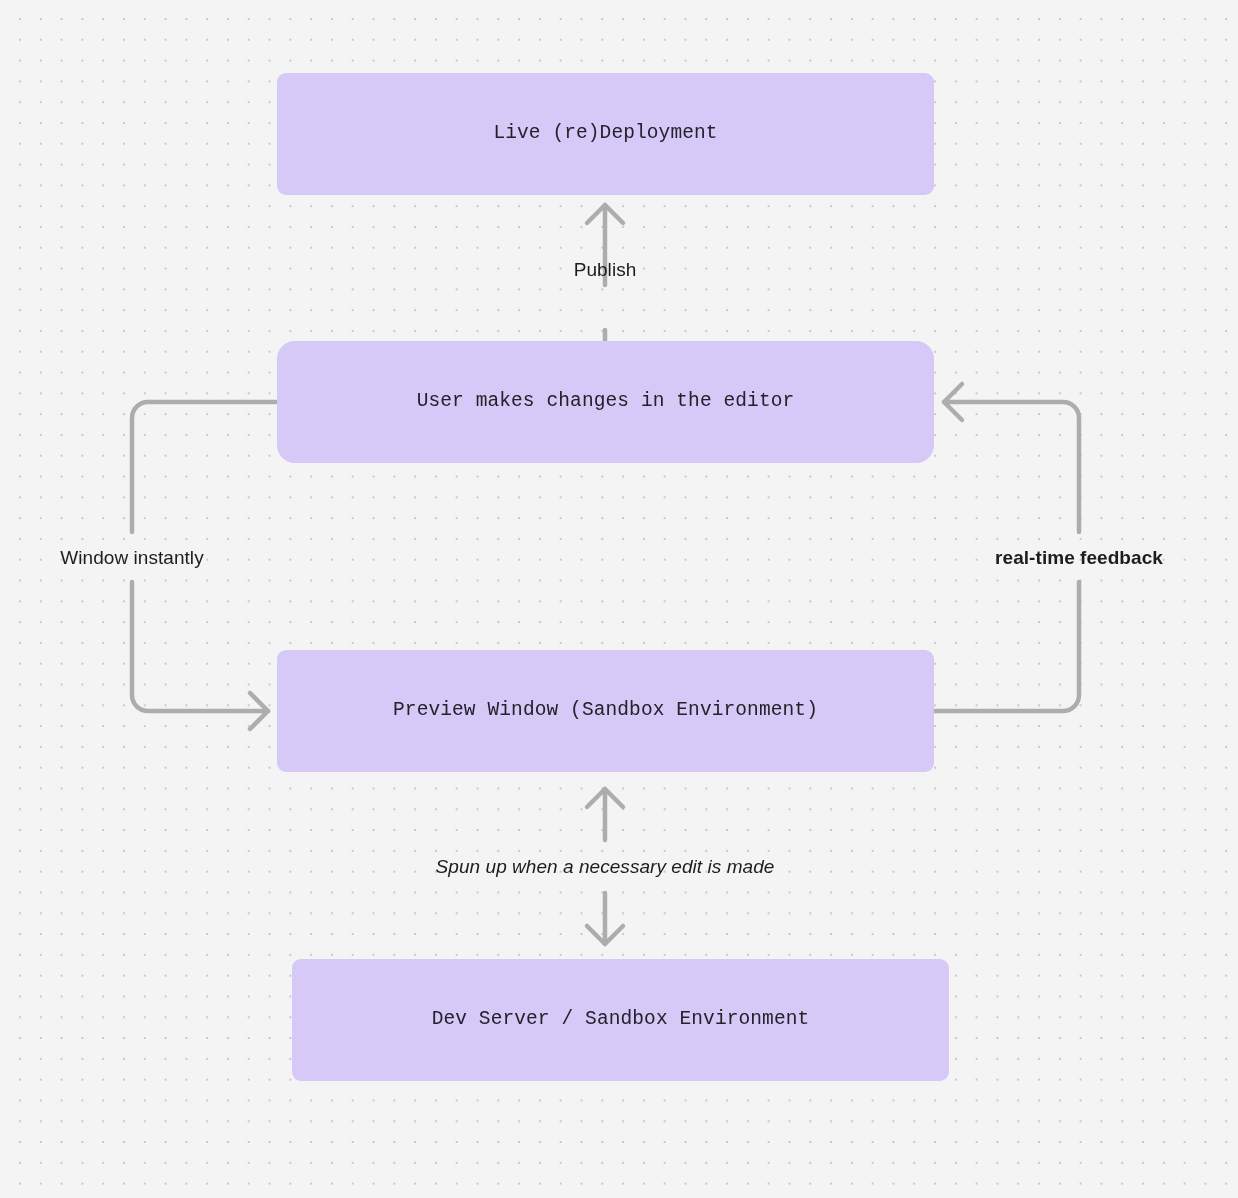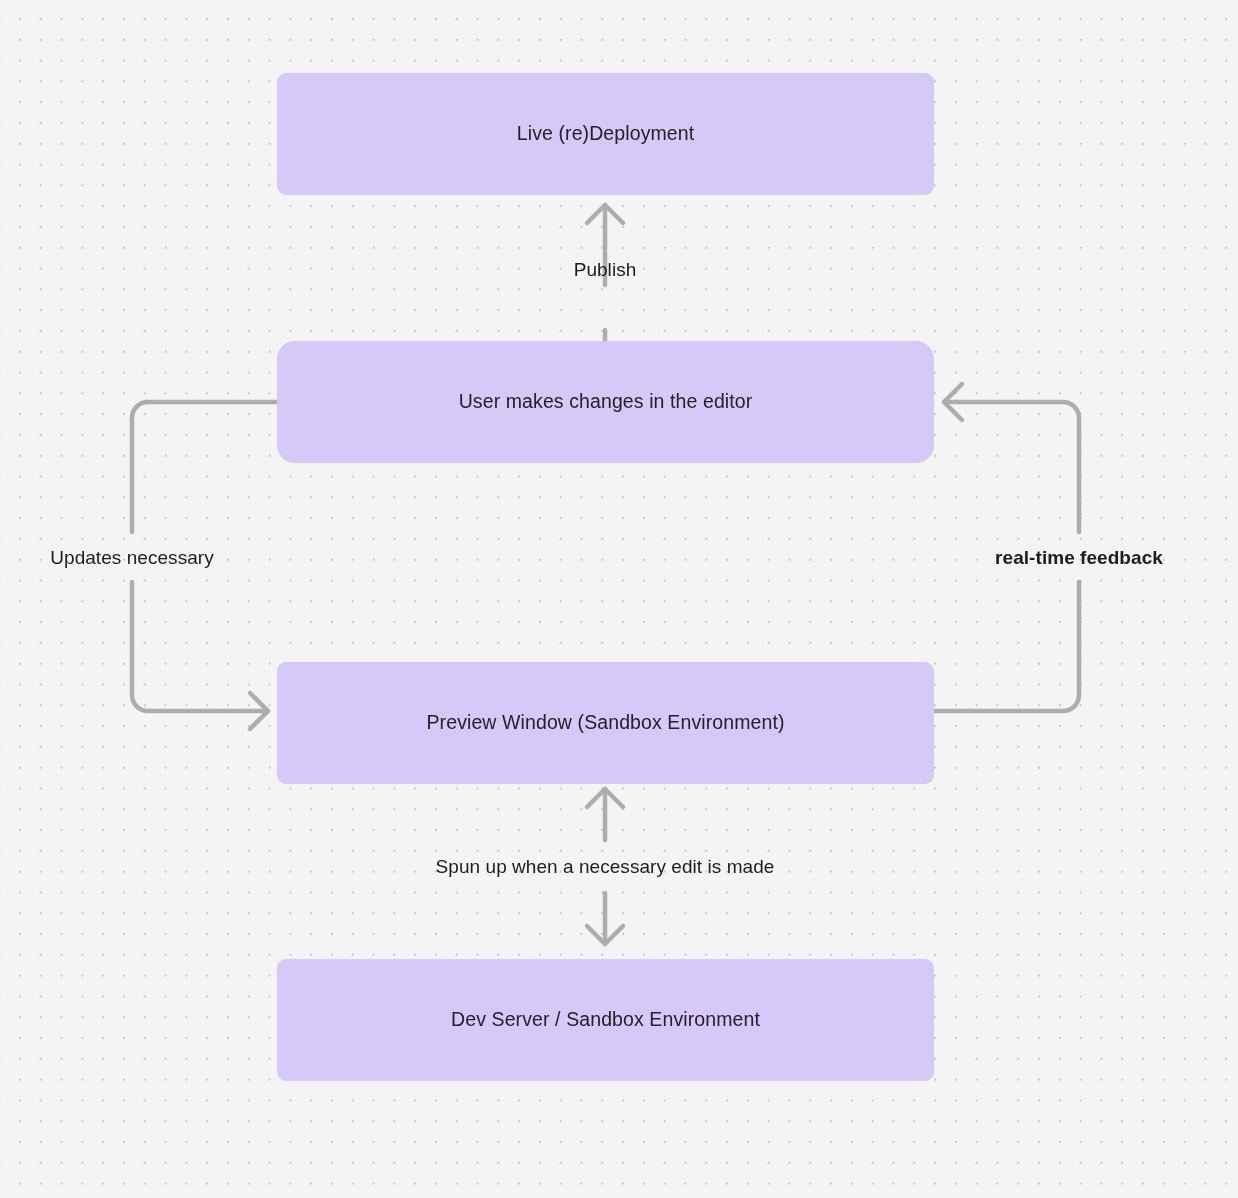--- a/index.html
+++ b/index.html
@@ -32,21 +32,21 @@
     position: absolute;
     box-sizing: border-box;
     background: #d6c8f7;
     border-radius: 9px;
     display: flex;
     align-items: center;
     justify-content: center;
     text-align: center;
     color: #22222b;
     font-size: 19.5px;
-    font-family: Liberation Sans, sans-serif;
+    font-family: Liberation Mono, monospace;
     letter-spacing: 0.1px;
     line-height: 1.3;
   }
   .edge-label {
     position: absolute;
     color: #1d1d20;
     font-size: 19px;
     font-family: "Liberation Sans", sans-serif;
     white-space: nowrap;
     letter-spacing: 0.05px;
@@ -89,29 +89,29 @@
   </svg>
 
   <div class="node" style="left:277px; top:73px; width:657px; height:122px;">
     <span>Live (re)Deployment</span>
   </div>
 
   <div class="node" style="left:277px; top:341px; width:657px; height:122px;border-radius:18px;">
     <span>User makes changes in the editor</span>
   </div>
 
-  <div class="node" style="left:277px; top:650px; width:657px; height:122px;margin-top:12px;">
+  <div class="node" style="left:277px; top:650px; width:657px; height:122px;">
     <span>Preview Window (Sandbox Environment)</span>
   </div>
 
-  <div class="node" style="left:277px; top:959px; width:657px; height:122px;">
+  <div class="node" style="left:292px; top:959px; width:657px; height:122px;">
     <span>Dev Server / Sandbox Environment</span>
   </div>
 
   <div class="edge-label" style="left:605px; top:269px;">Publish</div>
 
-  <div class="edge-label" style="left:132px; top:557px;">Updates necessary</div>
+  <div class="edge-label" style="left:132px; top:557px;">Window instantly</div>
 
   <div class="edge-label" style="left:1079px; top:557px;font-weight:bold;">real-time feedback</div>
 
-  <div class="edge-label" style="left:605px; top:866px;">Spun up when a necessary edit is made</div>
+  <div class="edge-label" style="left:605px; top:866px;font-style:italic;">Spun up when a necessary edit is made</div>
 
 </div>
 
 </body></html>

